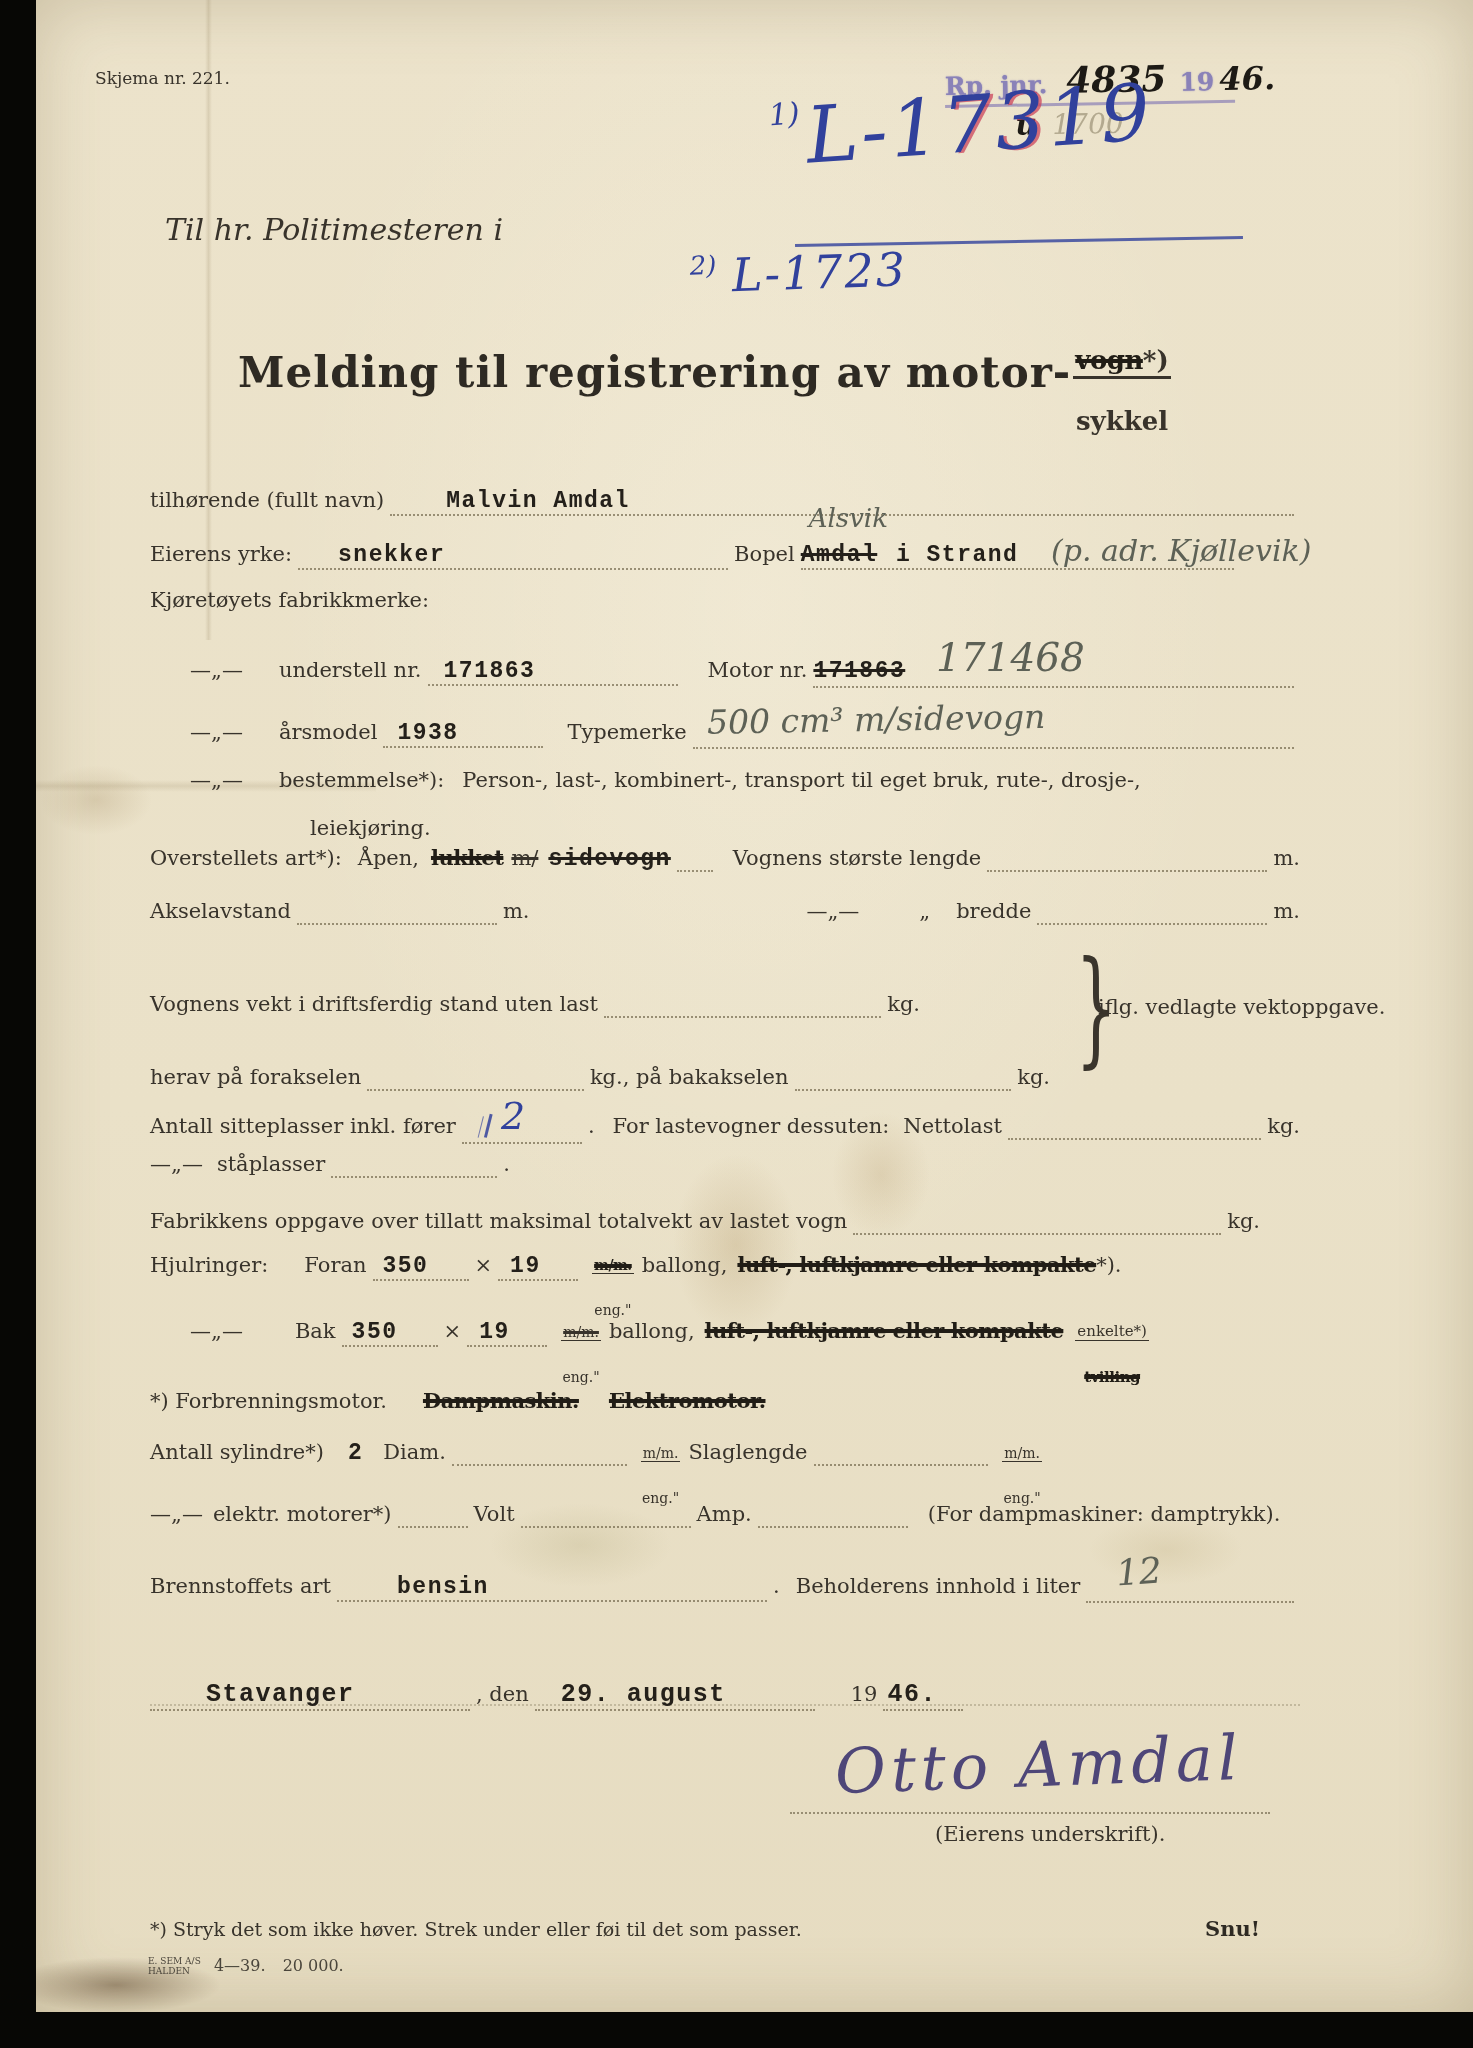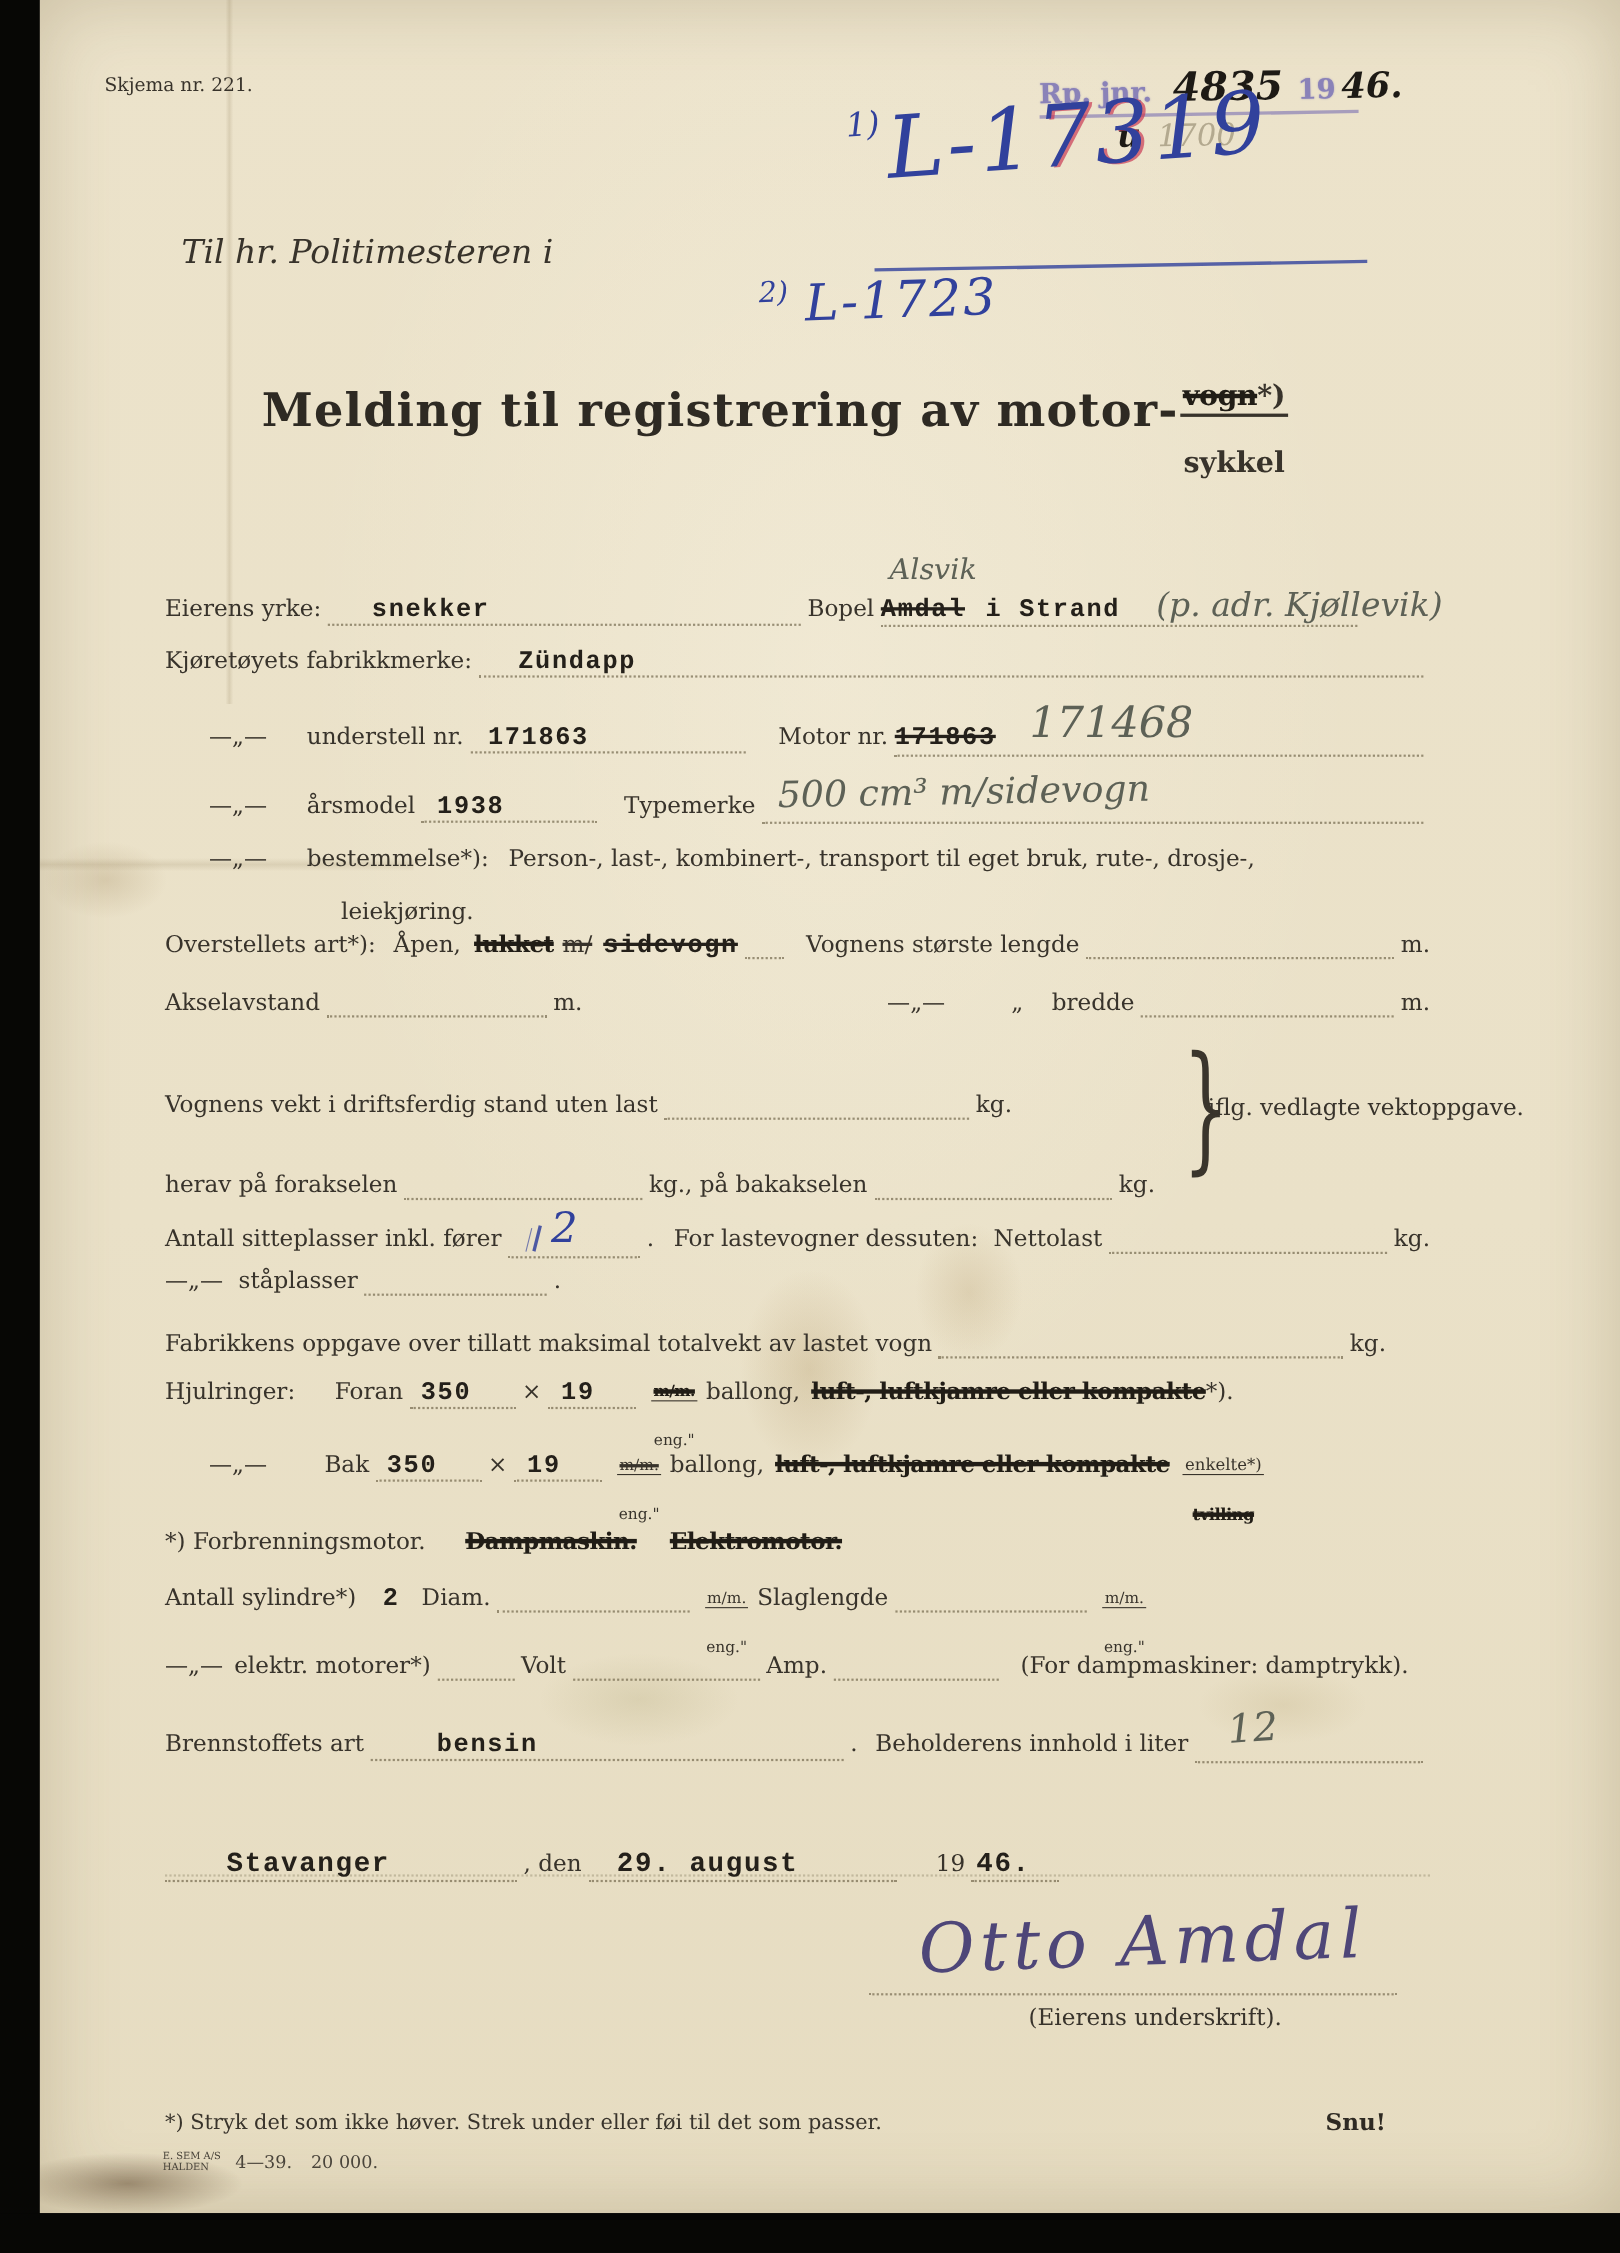--- a/index.html
+++ b/index.html
@@ -86,36 +86,39 @@
   </div>
 
   <div class="r" style="left:238px;top:348px;width:1000px;">
     <span style="font-size:42px;font-weight:700;color:#2e2a23;letter-spacing:1px;">Melding til registrering av motor-</span>
     <span class="fr" style="font-size:26px;font-weight:700;transform:translateY(-2px);margin-left:2px;">
       <span class="top" style="border-bottom-width:3px;"><span class="ob">vogn</span><span>*)</span></span>
       <span>sykkel</span>
     </span>
   </div>
 
+  <div class="r" style="top:488px;">
+    <span class="lb">tilhørende (fullt navn)</span>
+    <span class="fl"><span class="ty" style="padding-left:56px;">Malvin Amdal</span></span>
+  </div>
 
   <div class="r" style="top:533px;width:1090px;">
     <span class="lb">Eierens yrke:</span>
     <span class="fl" style="flex:0 0 430px;"><span class="ty" style="padding-left:40px;">snekker</span></span>
     <span class="lb">Bopel</span>
     <span class="fl" style="position:relative;">
       <span class="hp" style="position:absolute;left:8px;top:-30px;font-size:26px;">Alsvik</span>
       <span class="ty st">Amdal</span>
       <span class="ty" style="margin-left:12px;">i Strand</span>
       <span class="hp" style="font-size:30px;margin-left:26px;">(p. adr. Kjøllevik)</span>
     </span>
   </div>
 
   <div class="r" style="top:588px;">
     <span class="lb">Kjøretøyets fabrikkmerke:</span>
-    <span class="fl"><span class="ty" style="padding-left:36px;">Zündapp</span></span>
   </div>
 
   <div class="r" style="top:641px;">
     <span class="lb" style="margin-left:40px;">—„—</span>
     <span class="lb" style="margin-left:36px;">understell nr.</span>
     <span class="fl" style="flex:0 0 250px;"><span class="ty" style="padding-left:16px;">171863</span></span>
     <span class="lb" style="margin-left:24px;">Motor nr.</span>
     <span class="fl">
       <span class="ty st">171863</span>
       <span class="hp" style="font-size:39px;margin-left:24px;display:inline-block;transform:translateY(-6px);">171468</span>

